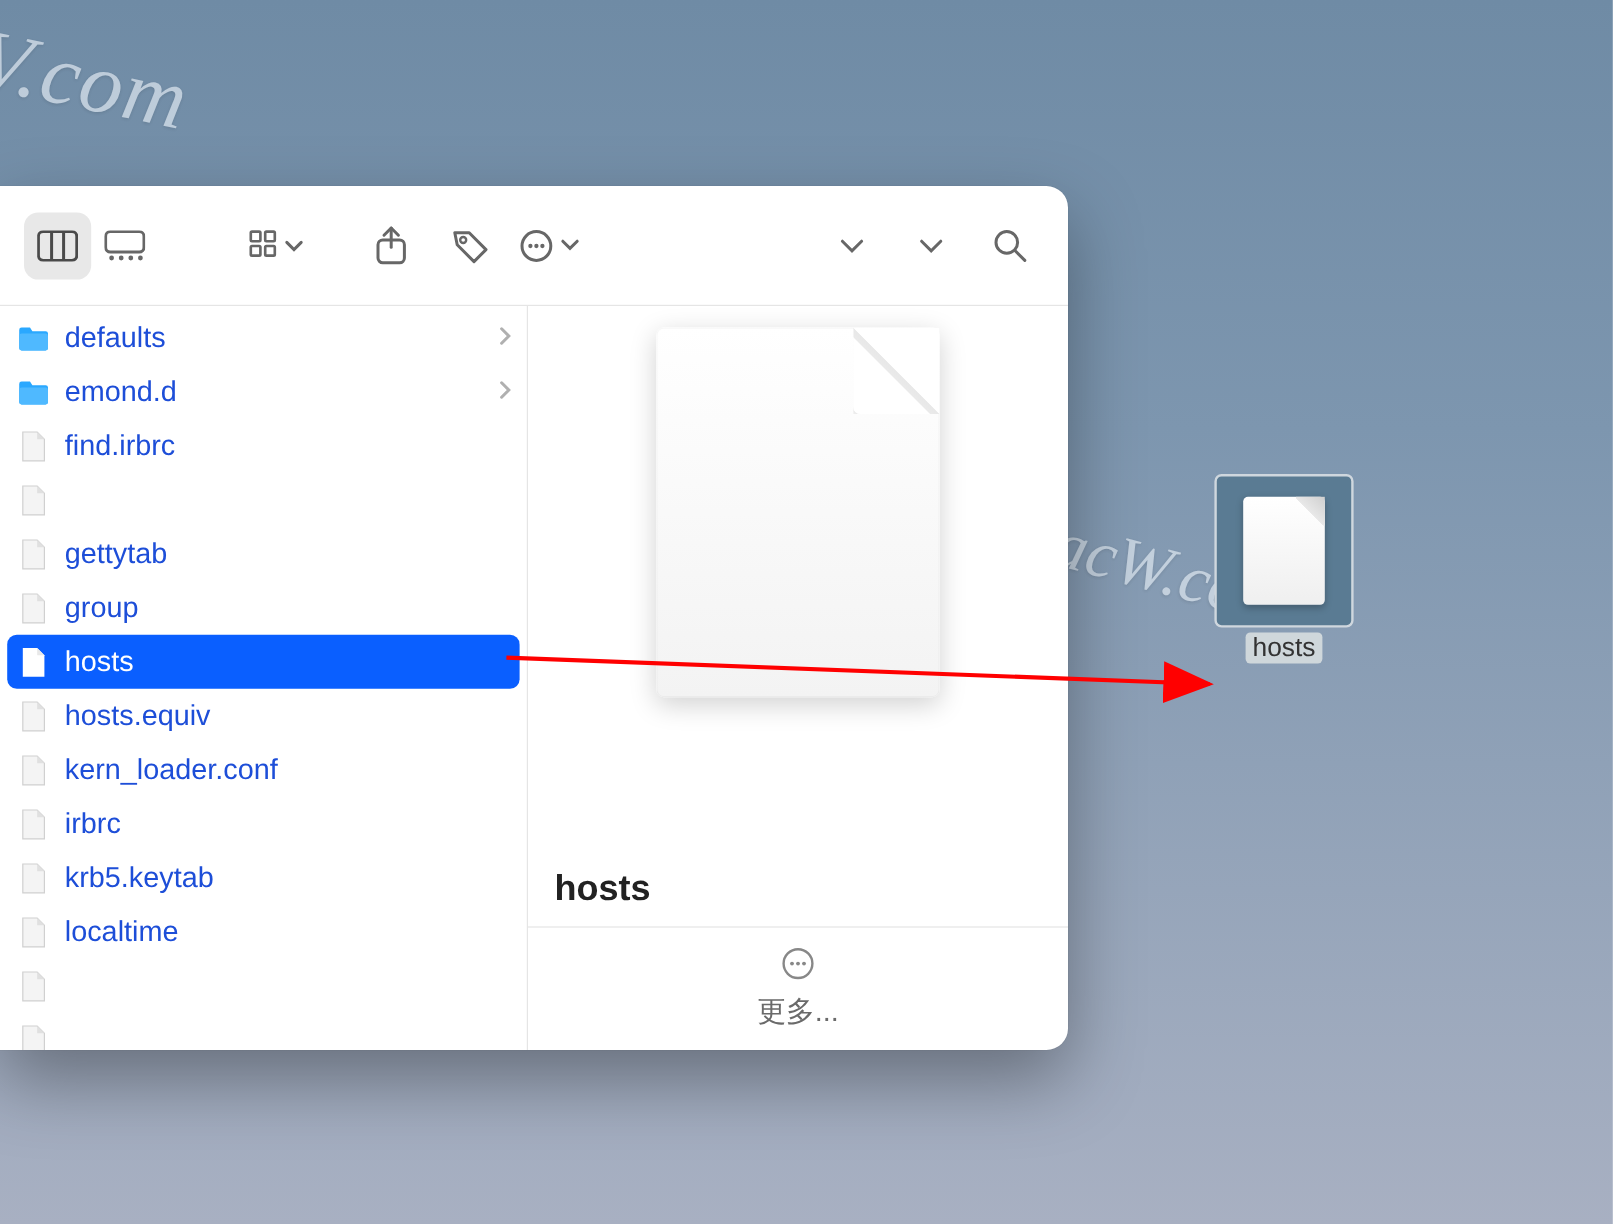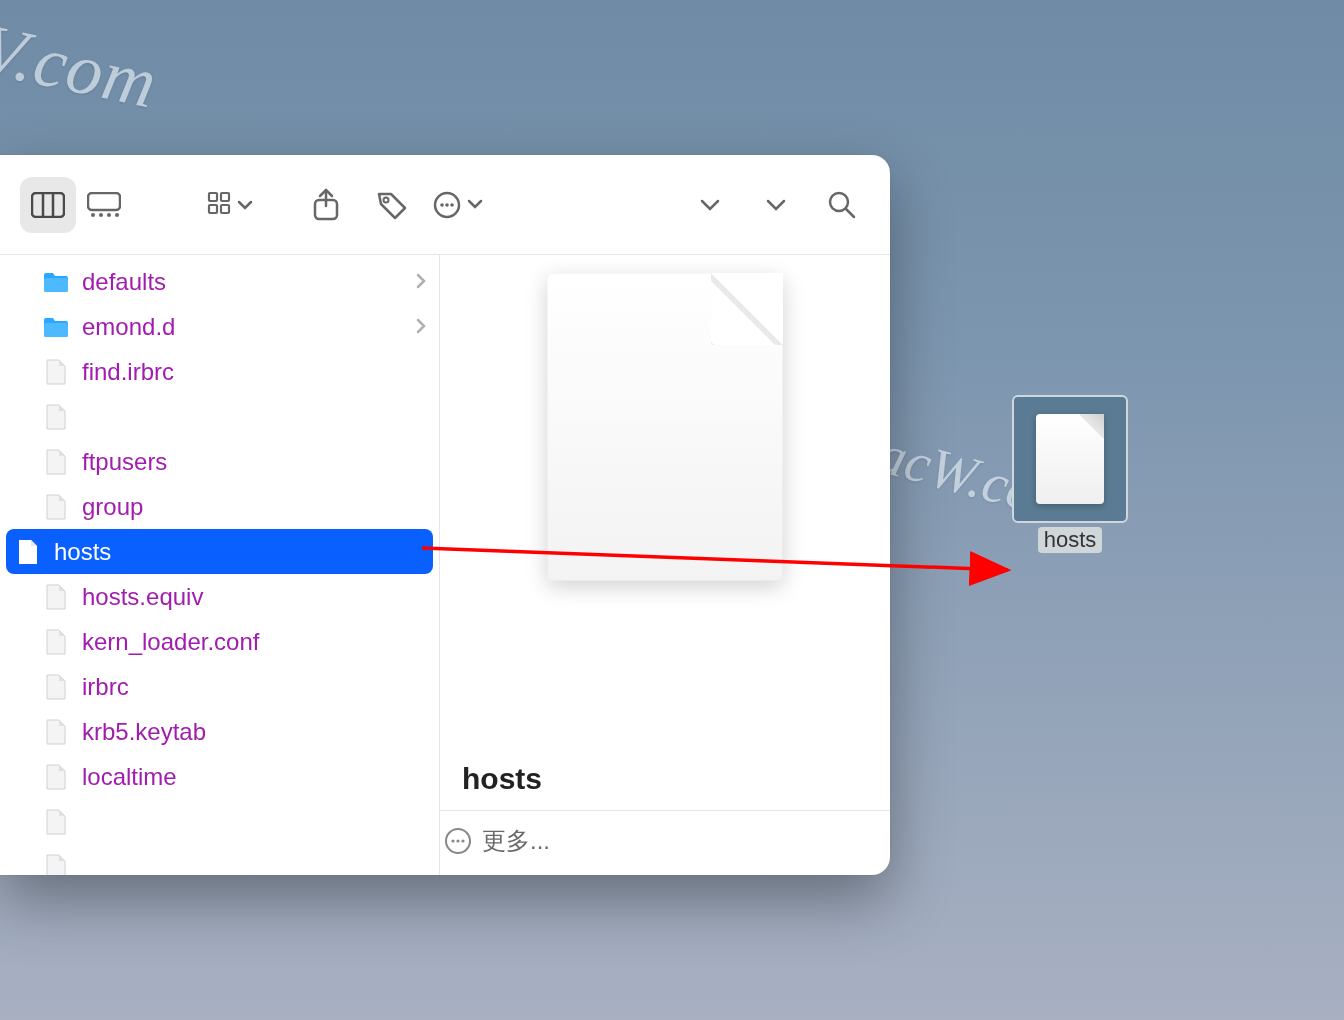--- a/index.html
+++ b/index.html
@@ -77,22 +77,21 @@
       padding-top: 4px;
     }
     .row {
       display: flex;
       align-items: center;
       height: 45px;
       padding: 0 12px 0 14px;
       gap: 12px;
       cursor: pointer;
       font-size: 24px;
-      color: #a21caf;
-      margin-left: 28px;
+      color: #1d4ed8;
     }
     .row.selected { background: #0a5fff; color: #fff; border-radius: 8px; margin: 0 6px; padding-left: 8px; padding-right: 6px; }
     .row .label { flex: 1; white-space: nowrap; }
     .row .chev { color: #b0b0b0; }
 
     .icon-folder, .icon-file {
       width: 28px; height: 28px; display: inline-flex; align-items: center; justify-content: center;
     }
 
     .preview-pane {
@@ -137,24 +136,25 @@
     .preview-title {
       padding: 12px 22px 14px;
       font-size: 30px;
       font-weight: 600;
       color: #222;
       border-top: 1px solid transparent;
     }
     .preview-actions {
       border-top: 1px solid #e5e5e5;
       display: flex;
-      flex-direction: row;
+      flex-direction: column;
       align-items: center;
       padding: 12px 0 16px;
       gap: 6px;
+      justify-content: flex-end;
     }
     .more-btn { color:#6a6a6a; font-size:24px; }
     .more-icon {
       width: 36px; height:36px; display:flex; align-items:center; justify-content:center;
     }
 
     
     .desktop-file {
       position: absolute;
       top: 395px;
@@ -336,21 +336,21 @@
             </svg>
           </span>
         </div>
         <div class="row">
           <span class="icon-file">
             <svg width="22" height="28" viewBox="0 0 22 28">
               <path d="M2 2 L14 2 L20 8 L20 26 L2 26 Z" fill="#f4f4f4" stroke="#d0d0d0" stroke-width="1"></path>
               <path d="M14 2 L14 8 L20 8 Z" fill="#e0e0e0"></path>
             </svg>
           </span>
-          <span class="label">ftpusers</span>
+          <span class="label">gettytab</span>
         </div>
         <div class="row">
           <span class="icon-file">
             <svg width="22" height="28" viewBox="0 0 22 28">
               <path d="M2 2 L14 2 L20 8 L20 26 L2 26 Z" fill="#f4f4f4" stroke="#d0d0d0" stroke-width="1"></path>
               <path d="M14 2 L14 8 L20 8 Z" fill="#e0e0e0"></path>
             </svg>
           </span>
           <span class="label">group</span>
         </div>

